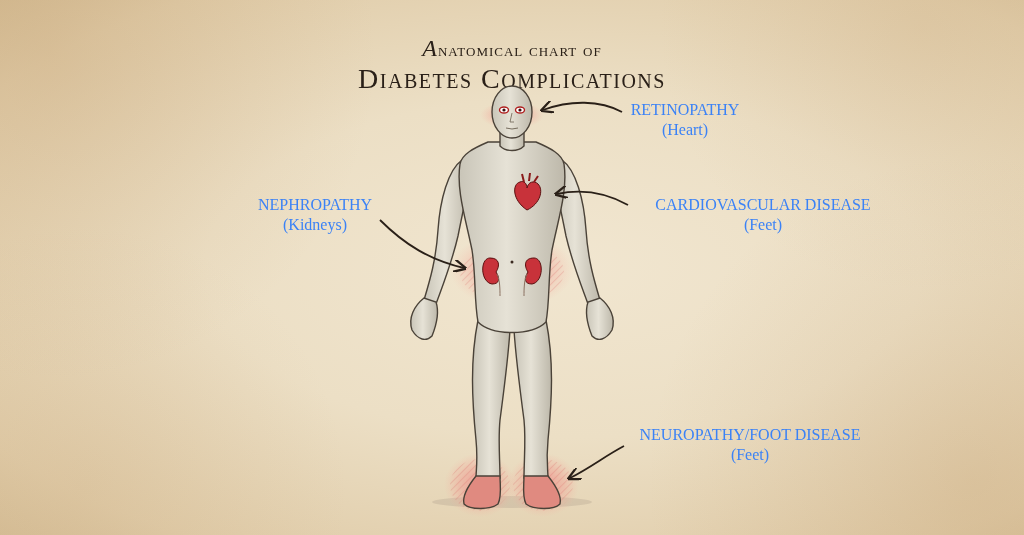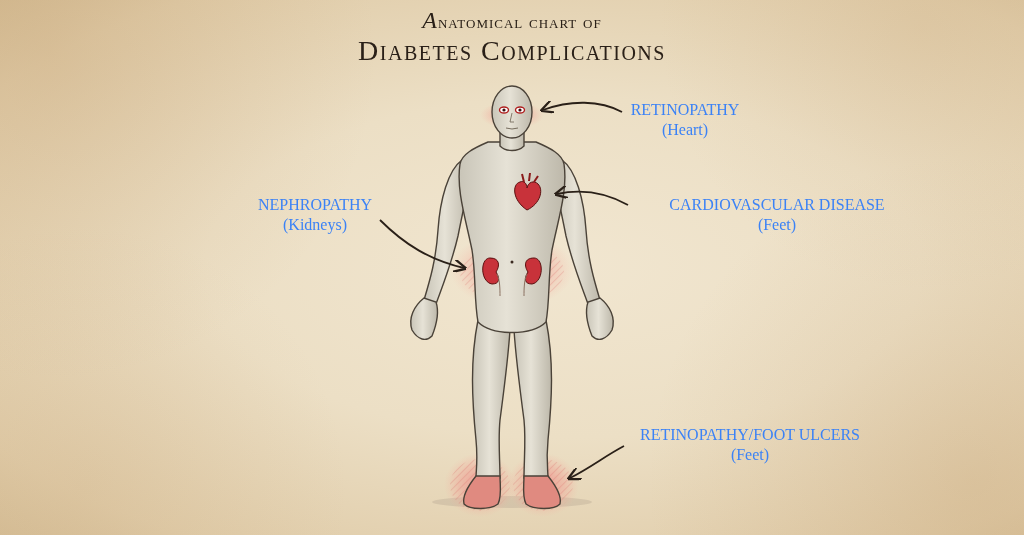--- a/index.html
+++ b/index.html
@@ -13,21 +13,21 @@
     position: absolute; inset: 0;
     background:
       radial-gradient(circle at 5% 10%, rgba(190,150,100,0.25), transparent 30%),
       radial-gradient(circle at 95% 90%, rgba(190,150,100,0.25), transparent 30%),
       radial-gradient(circle at 90% 5%, rgba(200,165,120,0.2), transparent 25%),
       radial-gradient(circle at 8% 92%, rgba(200,165,120,0.2), transparent 25%);
     pointer-events: none;
   }
   .title-block { position: absolute; left: 0; width: 1024px; top: 8px; text-align: center; }
   .title-line1 {
-    font-size: 19px; letter-spacing: 1px; font-variant: small-caps; line-height: 24px;
+    font-size: 19px; letter-spacing: 1px; font-variant: small-caps; line-height: 24px; margin-top: 28px;
   }
   .title-line1 .initial { font-style: italic; font-size: 24px; }
   .title-line2 {
     font-size: 28px; letter-spacing: 1.5px; font-variant: small-caps; line-height: 34px;
   }
   .label {
     position: absolute; text-align: center; font-size: 16px; line-height: 20px; color: #3b82f6;
   }
   .label .sub { display: block; }
   svg.figure { position: absolute; left: 0; top: 0; }
@@ -127,26 +127,26 @@
     <path d="M380,220 C405,245 430,260 464,268" marker-end="url(#arrow)"></path>
     <path d="M624,446 C605,456 590,468 570,478" marker-end="url(#arrow)"></path>
   </g>
 </svg>
 
 <div class="label" style="left:620px; top:100px; width:130px;">
   <span>RETINOPATHY</span>
   <span class="sub">(Heart)</span>
 </div>
 
-<div class="label" style="left:642px; top:195px; width:270px;">
+<div class="label" style="left:628px; top:195px; width:270px;">
   <span>CARDIOVASCULAR DISEASE</span>
   <span class="sub">(Feet)</span>
 </div>
 
 <div class="label" style="left:245px; top:195px; width:140px;">
   <span>NEPHROPATHY</span>
   <span class="sub">(Kidneys)</span>
 </div>
 
 <div class="label" style="left:620px; top:425px; width:260px;">
-  <span>RETINOPATHY/FOOT ULCERS</span>
+  <span>NEUROPATHY/FOOT DISEASE</span>
   <span class="sub">(Feet)</span>
 </div>
 
 </body></html>

